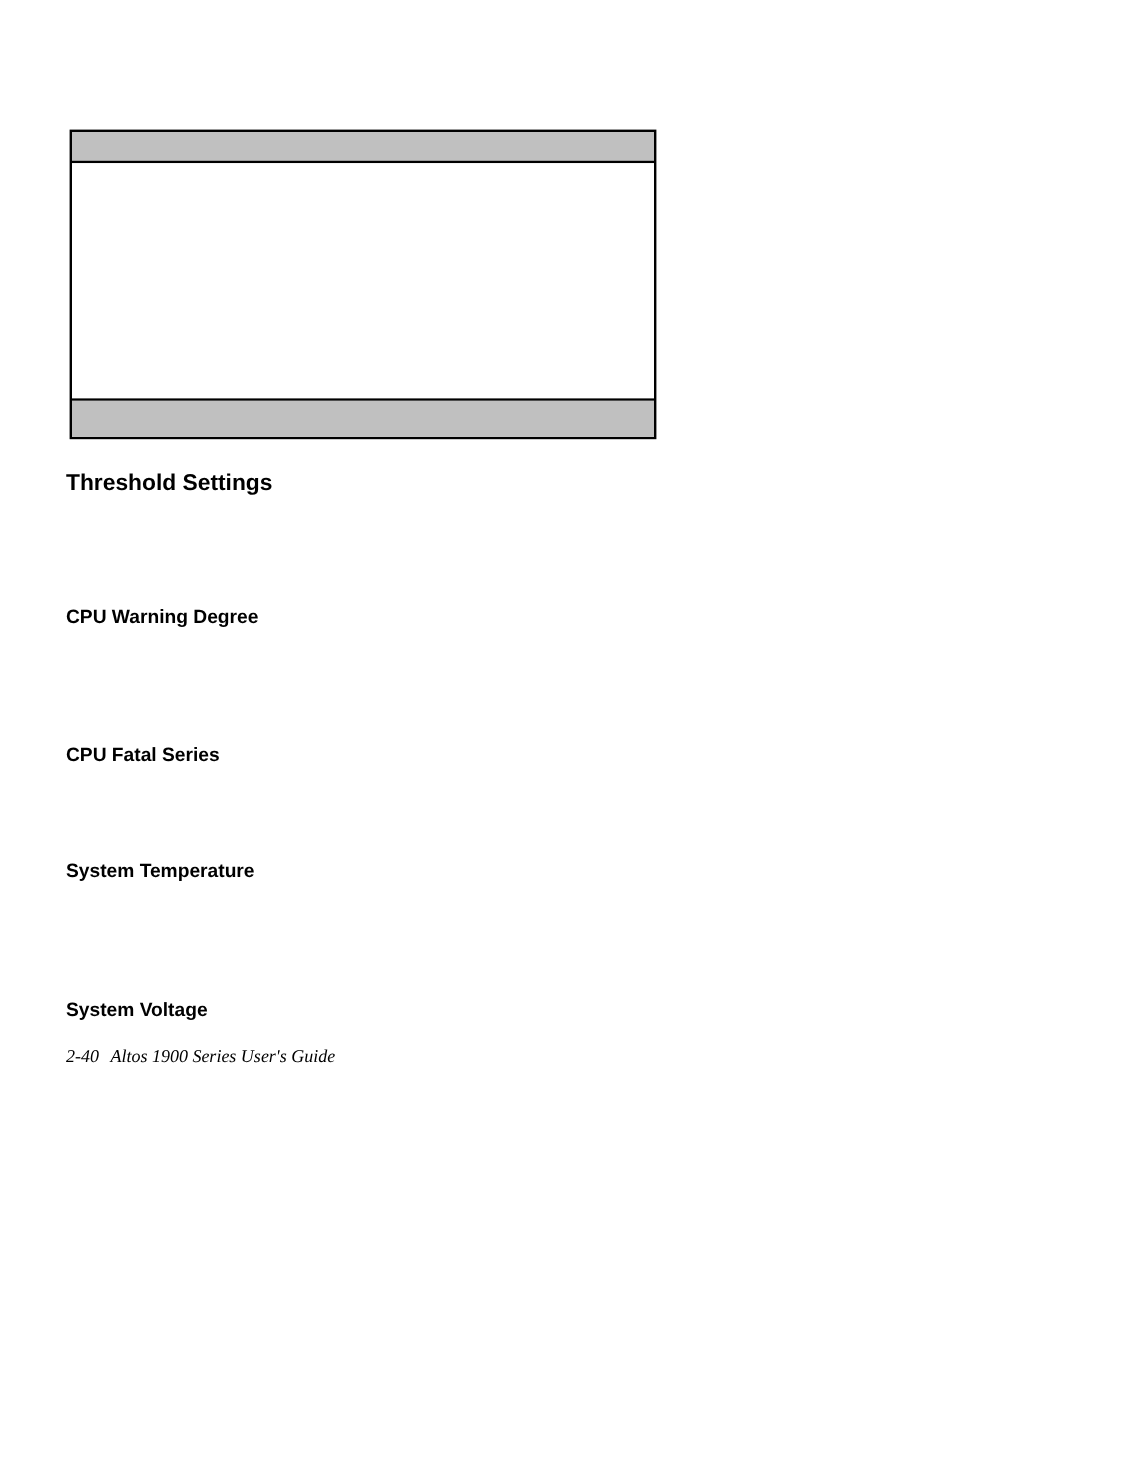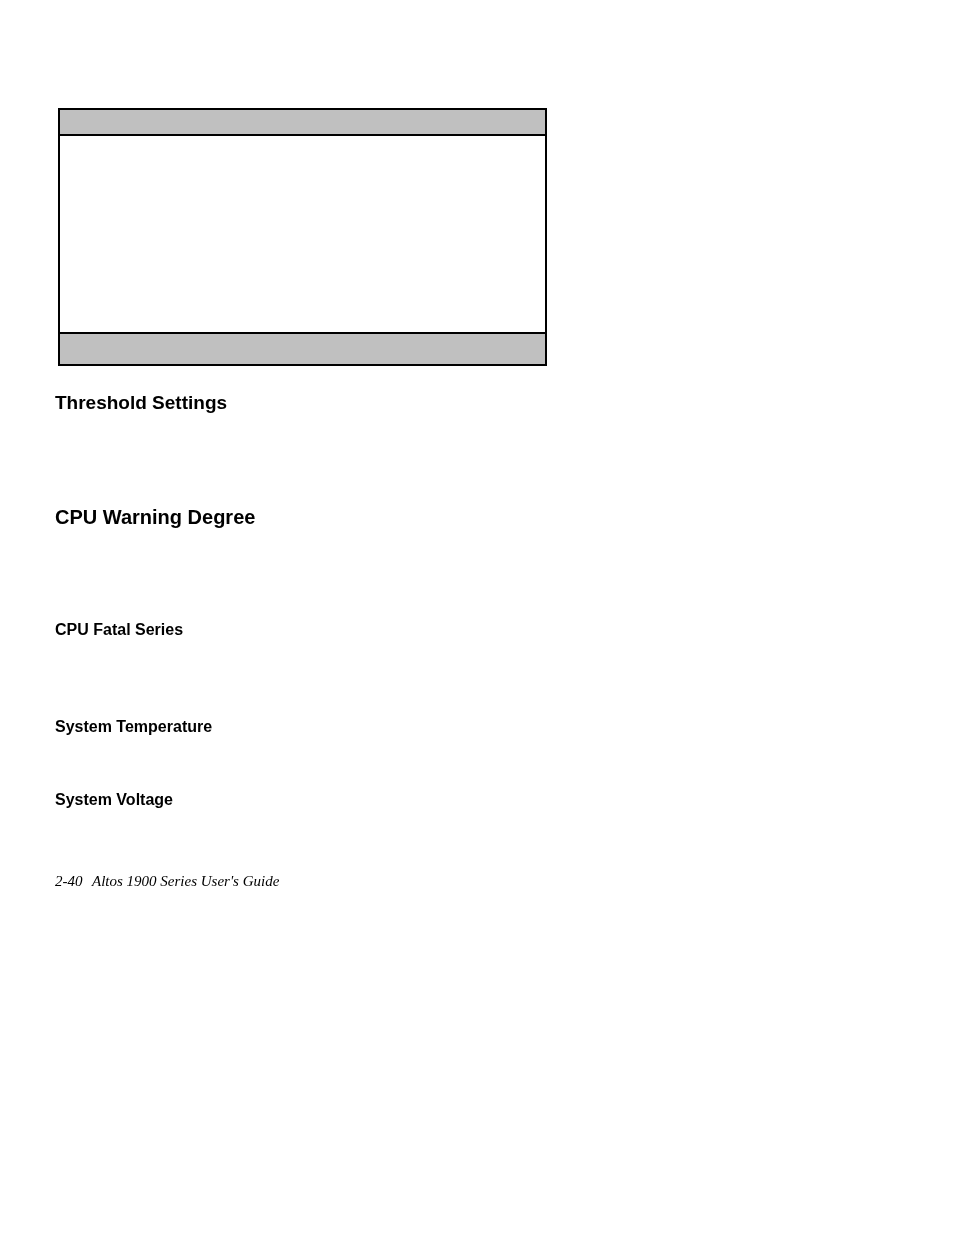--- a/index.html
+++ b/index.html
@@ -44,41 +44,41 @@
     position: absolute;
     left: 55px;
     top: 392px;
     font-size: 19px;
     font-weight: bold;
   }
   .h-cpu-warning {
     position: absolute;
     left: 55px;
     top: 506px;
-    font-size: 20px;
+    font-size: 16px;
     font-weight: bold;
   }
   .h-cpu-fatal {
     position: absolute;
     left: 55px;
     top: 621px;
     font-size: 16px;
     font-weight: bold;
   }
   .h-sys-temp {
     position: absolute;
     left: 55px;
     top: 718px;
     font-size: 16px;
     font-weight: bold;
   }
   .h-sys-volt {
     position: absolute;
     left: 55px;
-    top: 791px;
+    top: 834px;
     font-size: 16px;
     font-weight: bold;
   }
   .footer {
     position: absolute;
     left: 55px;
     top: 873px;
     font-size: 15px;
     font-style: italic;
     font-family: "Times New Roman", Times, serif;

